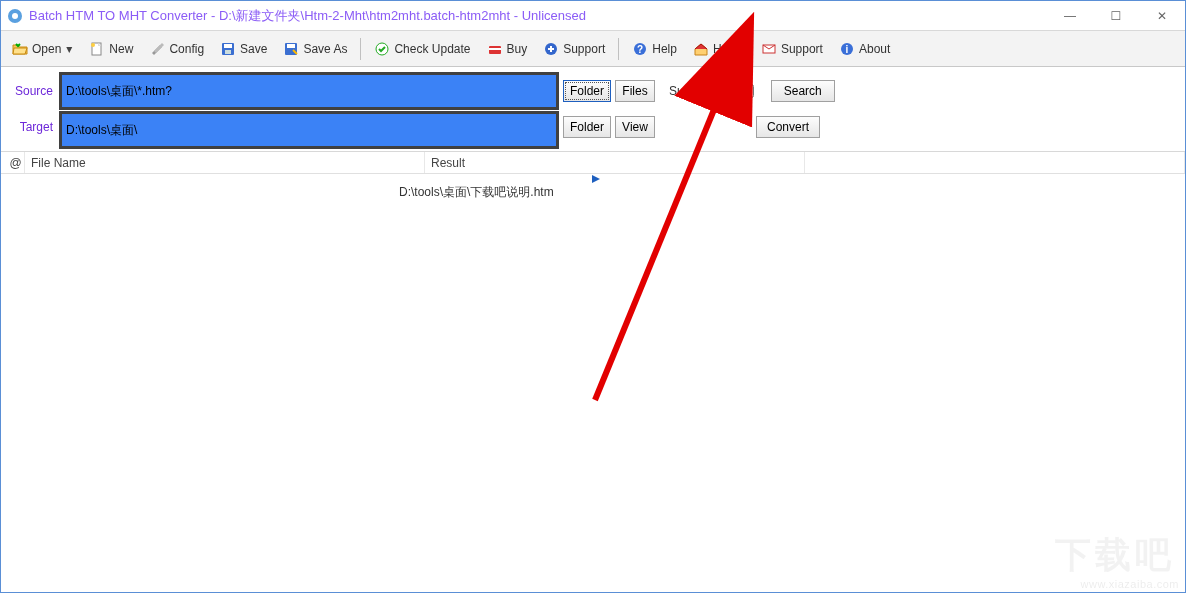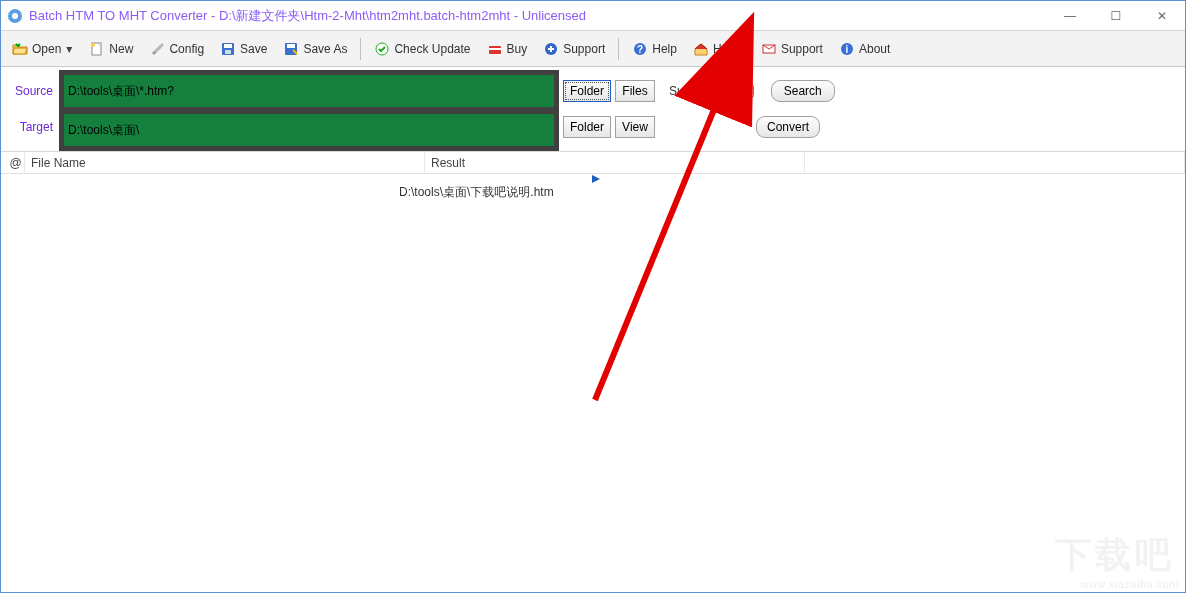--- a/index.html
+++ b/index.html
@@ -55,37 +55,37 @@
   .paths {
     padding: 10px 10px 6px 10px;
     border-bottom: 1px solid #d8d8d8;
     background: #ffffff;
   }
   .row { display: flex; align-items: center; height: 28px; margin-bottom: 8px; }
   .row:last-child { margin-bottom: 4px; }
   .row .lbl { width: 42px; text-align: right; margin-right: 6px; color: #6d28d9; }
   .row input[type=text] {
     height: 22px;
-    border: 5px solid #404040;
+    border: 3px solid #404040;
     padding: 16px 4px;
     font: inherit;
-    background: #15803d;
+    background: #3b82f6;
   }
   .btn {
     height: 22px;
     padding: 0 6px;
     border: 1px solid #a0a0a0;
     background: linear-gradient(#fdfdfd, #e6e6e6);
     margin-left: 4px;
     font: inherit;
     cursor: default;
     min-width: 40px;
   }
   .btn.focus { border: 1px solid #1e5fbf; outline: 1px dotted #555; outline-offset: -3px; }
-  .btn.wide { width: 64px; border-radius: 9px; }
+  .btn.wide { width: 64px; }
   .cklbl { margin: 0 6px 0 14px; color: #333; }
   input[type=checkbox] { width: 14px; height: 14px; }
 
   .listhdr {
     height: 22px;
     display: flex;
     align-items: center;
     border-bottom: 1px solid #e0e0e0;
     color: #444;
     font-size: 12px;

